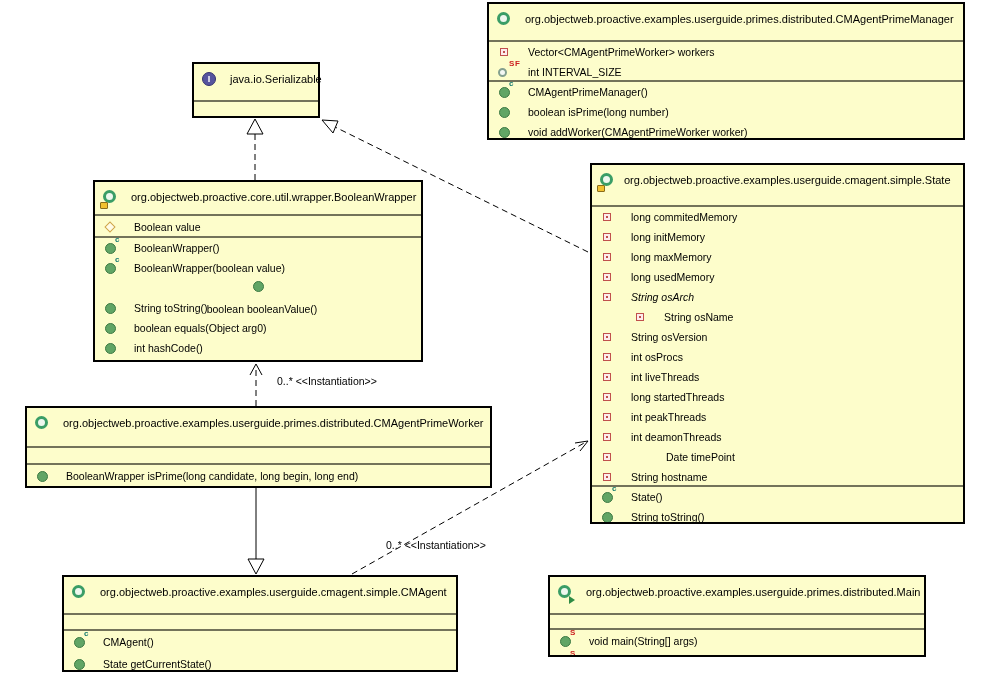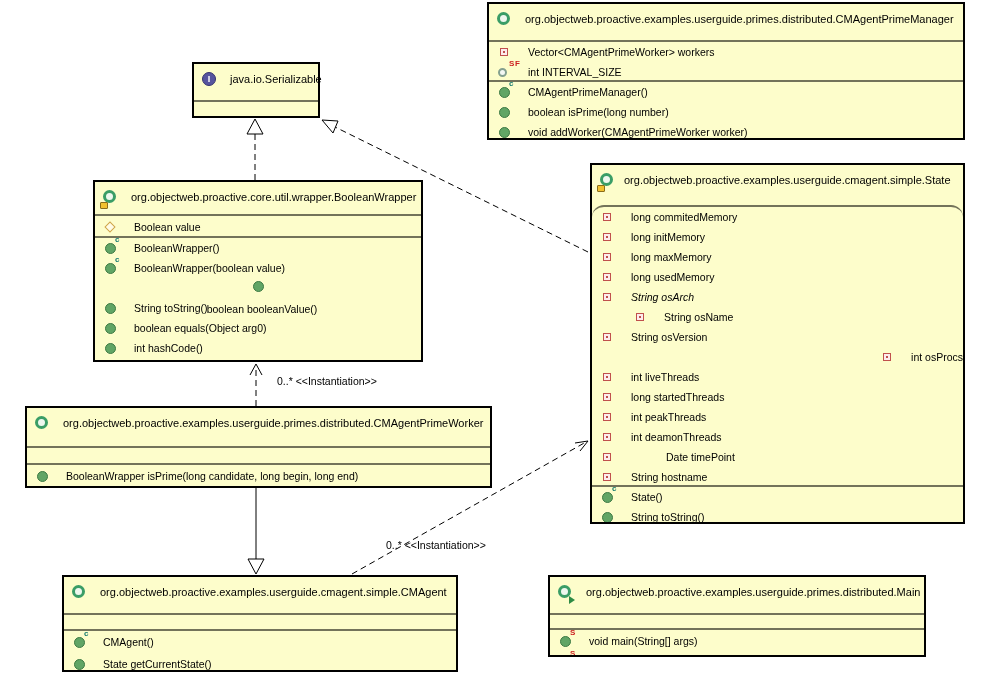--- a/index.html
+++ b/index.html
@@ -204,21 +204,21 @@
 </div>
 
 <div class="node" style="left:590px;top:163px;width:375px;height:361px;">
   <div class="title" style="height:40px;gap:6px;">
     <span class="ticw">
         <span class="ic-class"></span>
         <span class="lock"></span>
       </span>
     <span class="ttxt">org.objectweb.proactive.examples.userguide.cmagent.simple.State</span>
   </div>
-  <div class="sec" style="height:280px;border-radius:12px;">
+  <div class="sec" style="height:280px;">
     <div class="row" style="height:20px;">
       <span class="icw">
           <span class="ic ic-privf"></span>
         </span>
       <span class="rtxt">long commitedMemory</span>
     </div>
     <div class="row" style="height:20px;">
       <span class="icw">
           <span class="ic ic-privf"></span>
         </span>
@@ -247,21 +247,21 @@
           <span class="ic ic-privf"></span>
         </span>
       <span class="rtxt">String osName</span>
     </div>
     <div class="row" style="height:20px;">
       <span class="icw">
           <span class="ic ic-privf"></span>
         </span>
       <span class="rtxt">String osVersion</span>
     </div>
-    <div class="row" style="height:20px;justify-content:flex-end;">
+    <div class="row" style="height:20px;">
       <span class="icw">
           <span class="ic ic-privf"></span>
         </span>
       <span class="rtxt">int osProcs</span>
     </div>
     <div class="row" style="height:20px;">
       <span class="icw">
           <span class="ic ic-privf"></span>
         </span>
       <span class="rtxt">int liveThreads</span>

